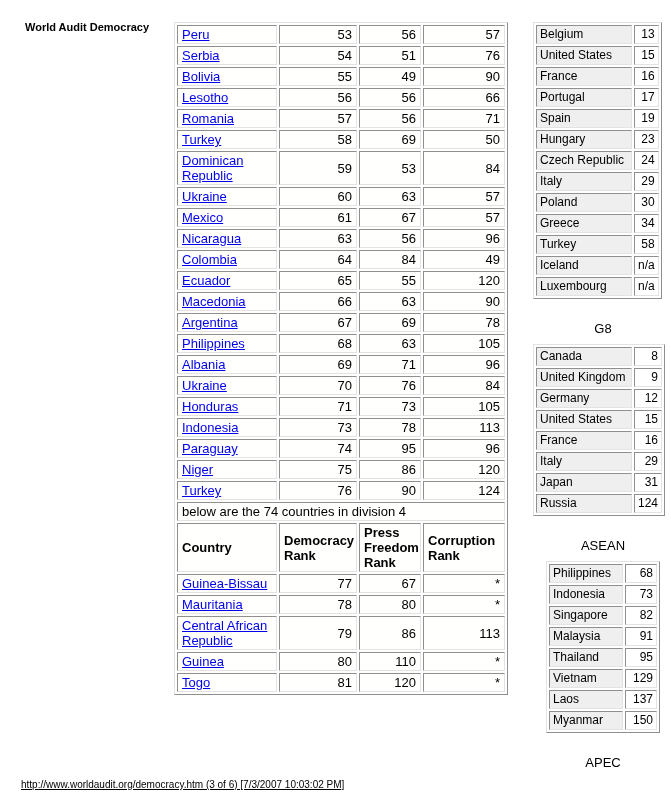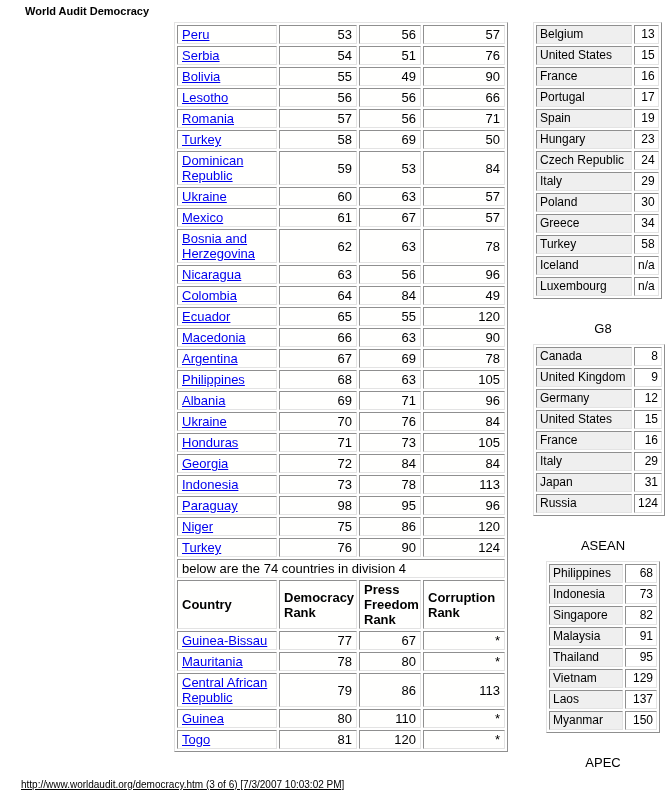--- a/index.html
+++ b/index.html
@@ -1,18 +1,18 @@
 <!DOCTYPE html>
 <html><head>
 <meta charset="utf-8">
 <style>
   * { margin:0; padding:0; }
   html,body { width:671px; height:799px; background:#ffffff; overflow:hidden;
     font-family:"Liberation Sans", sans-serif; color:#000; position:relative; }
-  .doc-title { position:absolute; left:25px; top:5px; font-size:11px; font-weight:bold; }
+  .doc-title { position:absolute; left:25px; top:21px; font-size:11px; font-weight:bold; }
   .content { position:absolute; left:36px; top:22px; display:flex; align-items:flex-start; }
   .left-panel { width:122px; background:#ECECEC; }
   .orange-bar { width:13px; }
   .bar-right { margin-left:2px; }
   .main-wrap { margin-left:3px; }
   table { border-collapse:separate; border-spacing:2px; background:#fff; }
   td { box-sizing:border-box; vertical-align:middle; line-height:15px;
        border:1px solid; border-color:#8f8f8f #e3e3e3 #e3e3e3 #8f8f8f; }
   .main-table { width:334px; table-layout:fixed;
        border:1px solid; border-color:#e3e3e3 #8f8f8f #8f8f8f #e3e3e3; }
@@ -96,26 +96,20 @@
             <td class="cell num">63</td>
             <td class="cell num">57</td>
           </tr>
           <tr>
             <td class="cell country"><a class="clink" href="#">Mexico</a></td>
             <td class="cell num">61</td>
             <td class="cell num">67</td>
             <td class="cell num">57</td>
           </tr>
           <tr>
-            <td class="cell country"><a class="clink" href="#">Bosnia and Herzegovina</a></td>
-            <td class="cell num">62</td>
-            <td class="cell num">63</td>
-            <td class="cell num">78</td>
-          </tr>
-          <tr>
             <td class="cell country"><a class="clink" href="#">Nicaragua</a></td>
             <td class="cell num">63</td>
             <td class="cell num">56</td>
             <td class="cell num">96</td>
           </tr>
           <tr>
             <td class="cell country"><a class="clink" href="#">Colombia</a></td>
             <td class="cell num">64</td>
             <td class="cell num">84</td>
             <td class="cell num">49</td>
@@ -156,34 +150,28 @@
             <td class="cell num">76</td>
             <td class="cell num">84</td>
           </tr>
           <tr>
             <td class="cell country"><a class="clink" href="#">Honduras</a></td>
             <td class="cell num">71</td>
             <td class="cell num">73</td>
             <td class="cell num">105</td>
           </tr>
           <tr>
-            <td class="cell country"><a class="clink" href="#">Georgia</a></td>
-            <td class="cell num">72</td>
-            <td class="cell num">84</td>
-            <td class="cell num">84</td>
-          </tr>
-          <tr>
             <td class="cell country"><a class="clink" href="#">Indonesia</a></td>
             <td class="cell num">73</td>
             <td class="cell num">78</td>
             <td class="cell num">113</td>
           </tr>
           <tr>
             <td class="cell country"><a class="clink" href="#">Paraguay</a></td>
-            <td class="cell num">98</td>
+            <td class="cell num">74</td>
             <td class="cell num">95</td>
             <td class="cell num">96</td>
           </tr>
           <tr>
             <td class="cell country"><a class="clink" href="#">Niger</a></td>
             <td class="cell num">75</td>
             <td class="cell num">86</td>
             <td class="cell num">120</td>
           </tr>
           <tr>

